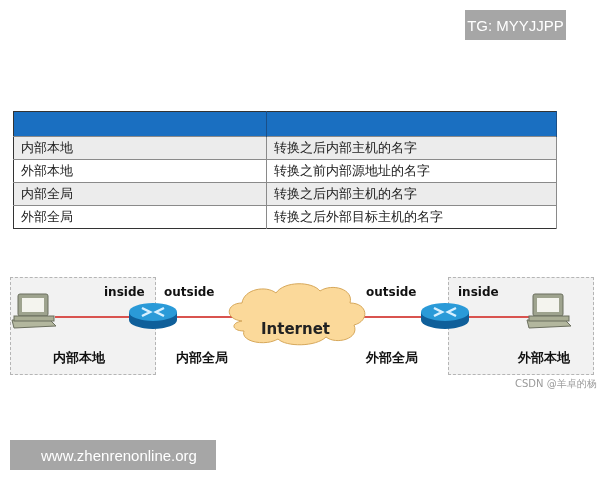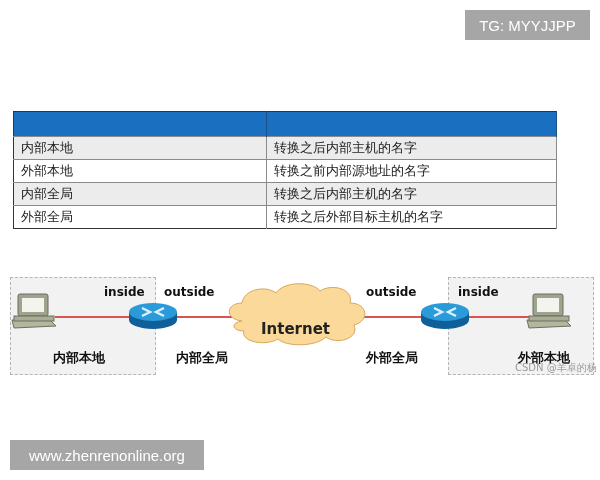--- a/index.html
+++ b/index.html
@@ -2,30 +2,31 @@
 <html><head>
 <meta charset="utf-8">
 <style>
   html, body { margin: 0; padding: 0; }
   body {
     width: 600px; height: 480px; position: relative; overflow: hidden;
     background: #ffffff;
     font-family: "DejaVu Sans", "Liberation Sans", sans-serif;
   }
   .watermark-tag {
-    position: absolute; left: 465px; top: 10px; width: 125px; height: 30px;
+    position: absolute; left: 465px; top: 10px; width: 101px; height: 30px;
     background: #a6a6a6; color: #ffffff; font-size: 15px;
     display: flex; align-items: center; justify-content: center;
     font-family: "Liberation Sans", sans-serif;
   }
   .watermark-url {
     position: absolute; left: 10px; top: 440px; width: 194px; height: 30px;
     background: #a6a6a6; color: #ffffff; font-size: 15px;
     display: flex; align-items: center; justify-content: center;
     font-family: "Liberation Sans", sans-serif;
+    padding-left: 12px;
   }
   .nat-table {
     position: absolute; left: 13px; top: 111px; width: 544px;
     border: 1.5px solid #333; border-collapse: collapse;
     font-size: 13px; color: #222;
   }
   .nat-table th {
     background: #1a6fc1; height: 24px; padding: 0;
     border-right: 1px solid #1a4f88;
   }
@@ -129,16 +130,16 @@
     <rect x="12" y="6" width="22" height="14" fill="#f4f4ee"></rect>
     <polygon points="2,28 40,28 46,34 4,36" fill="#b3b79e" stroke="#6b6f5e"></polygon>
     <rect x="4" y="24" width="40" height="5" fill="#a9ad94" stroke="#6b6f5e"></rect>
   </svg>
 
   <span class="lbl-cn" style="left:53px; top:349px;">内部本地</span>
   <span class="lbl-cn" style="left:176px; top:349px;">内部全局</span>
   <span class="lbl-cn" style="left:366px; top:349px;">外部全局</span>
   <span class="lbl-cn" style="left:518px; top:349px;">外部本地</span>
 
-  <span class="csdn-mark" style="left:515px; top:361px;">CSDN @羊卓的杨</span>
+  <span class="csdn-mark" style="left:515px; top:377px;">CSDN @羊卓的杨</span>
 </div>
 
 <div class="watermark-url">www.zhenrenonline.org</div>
 
 </body></html>

